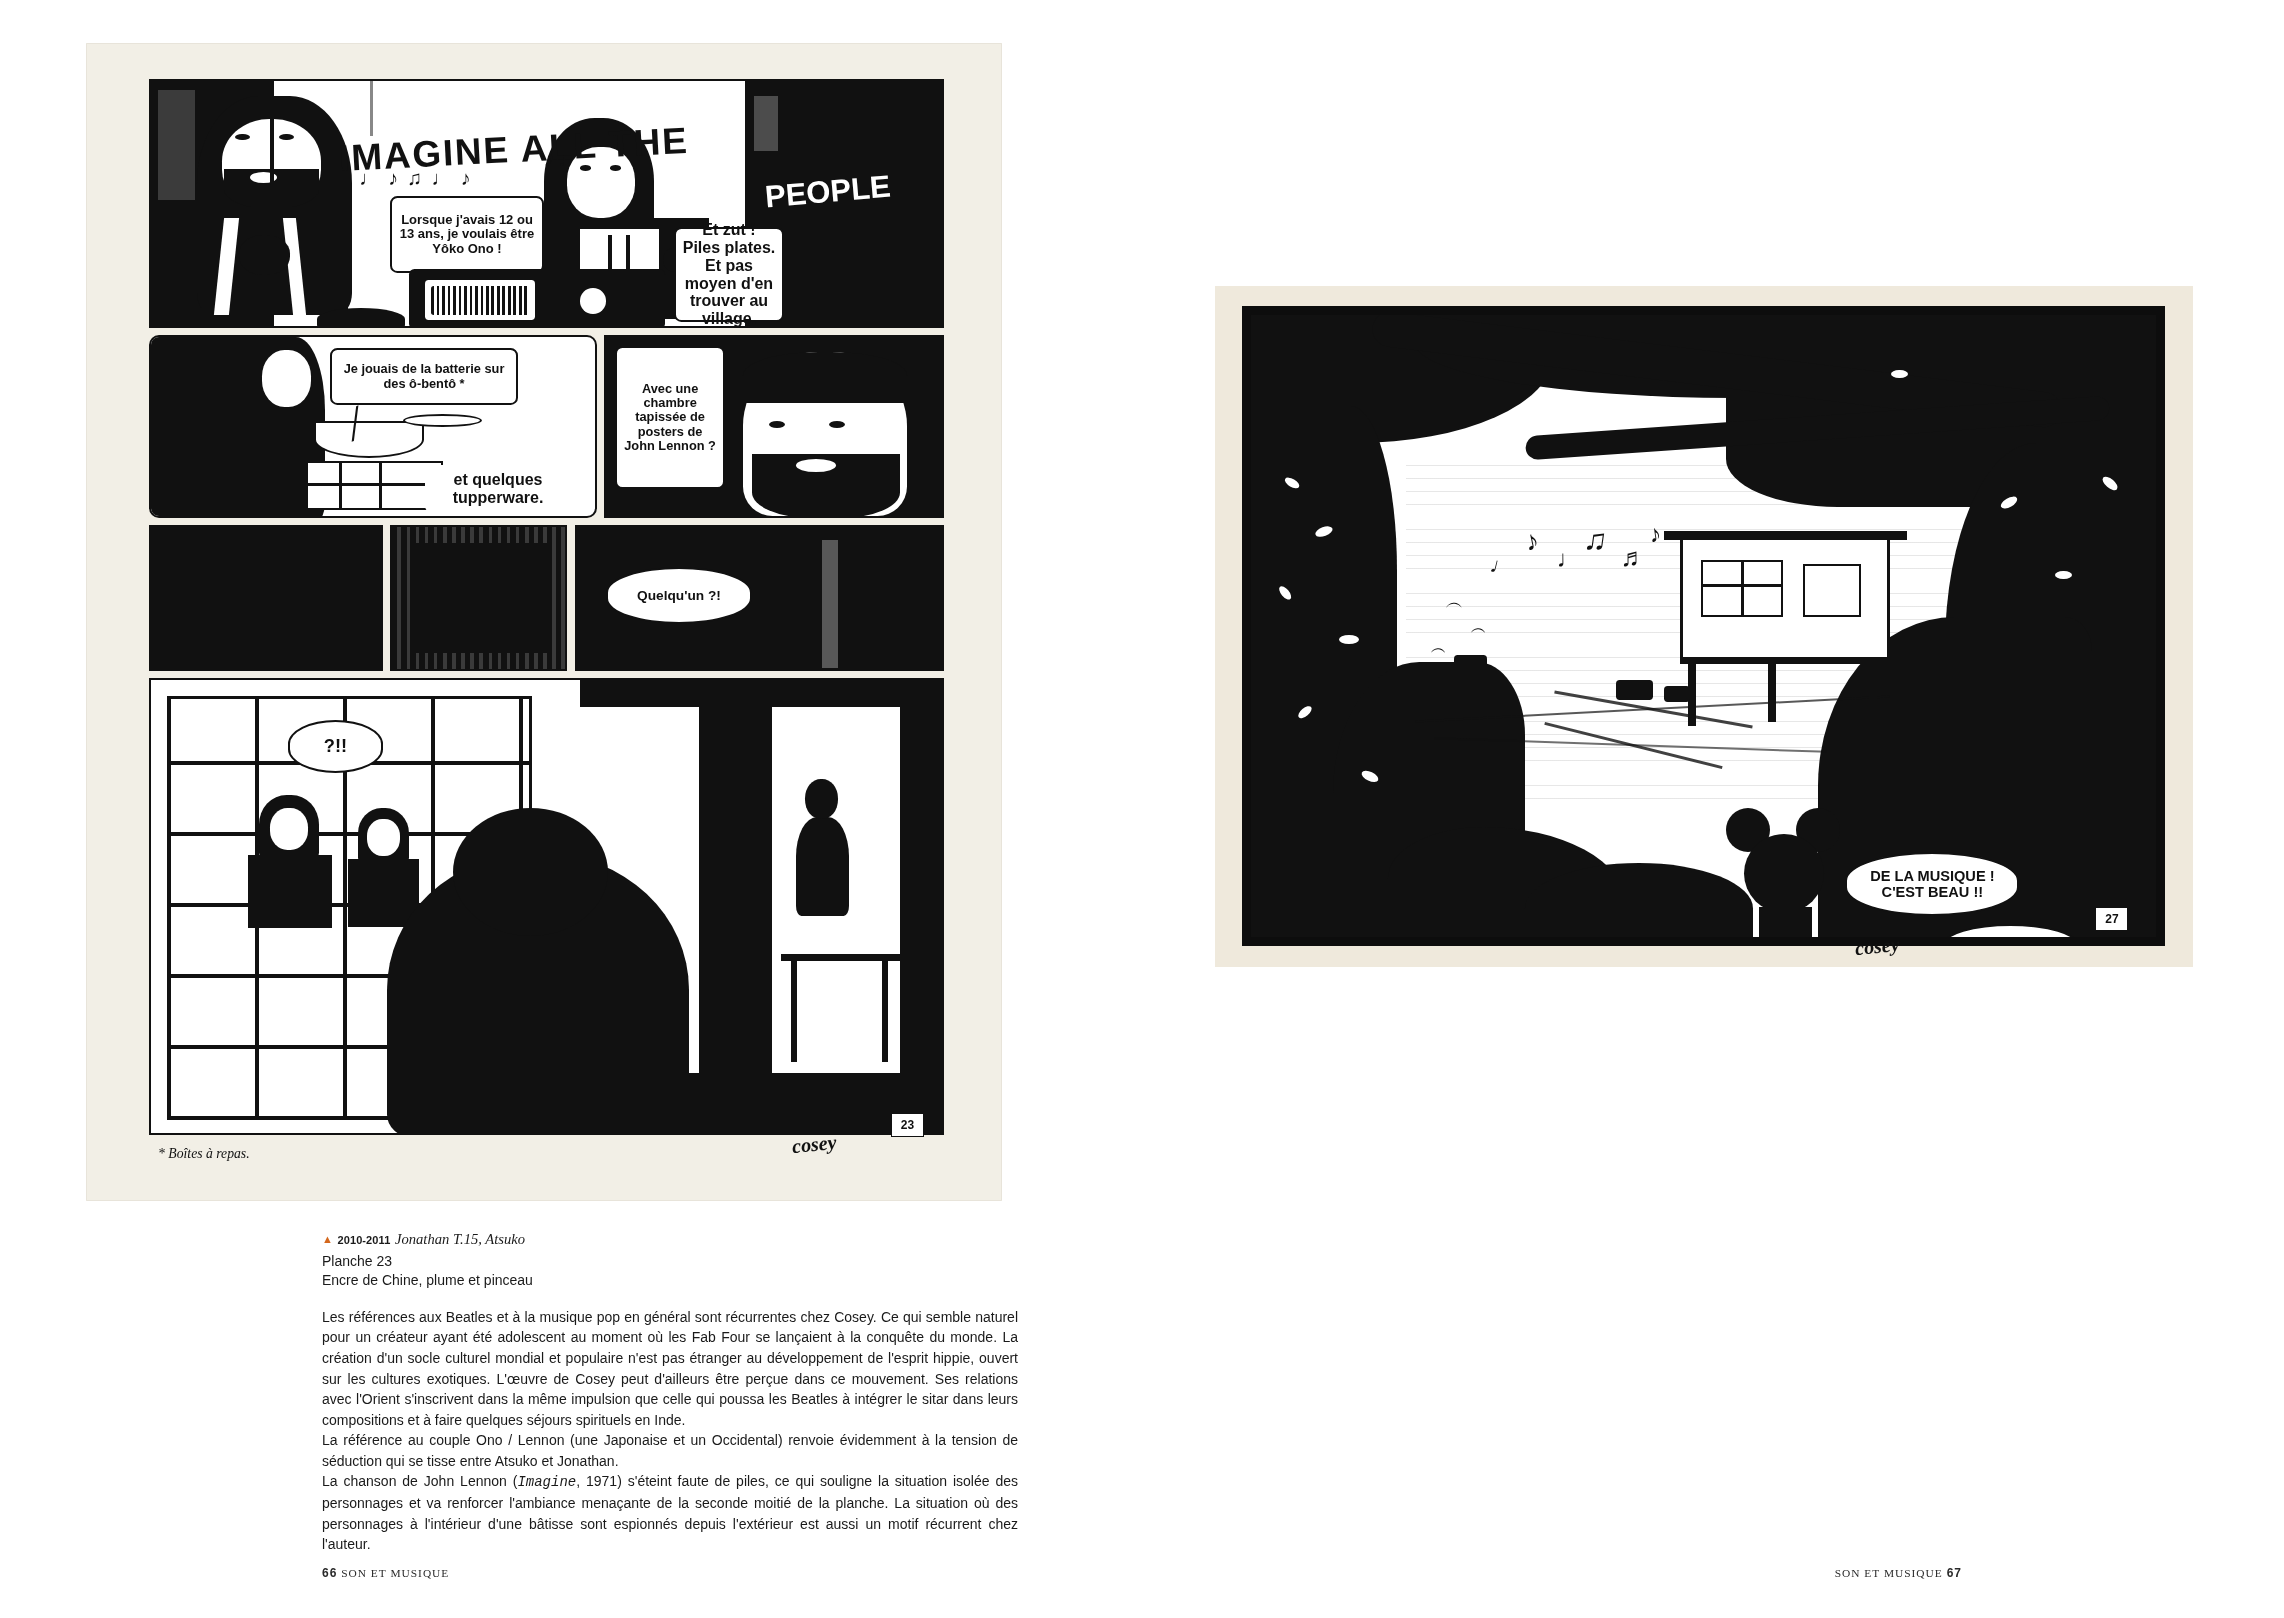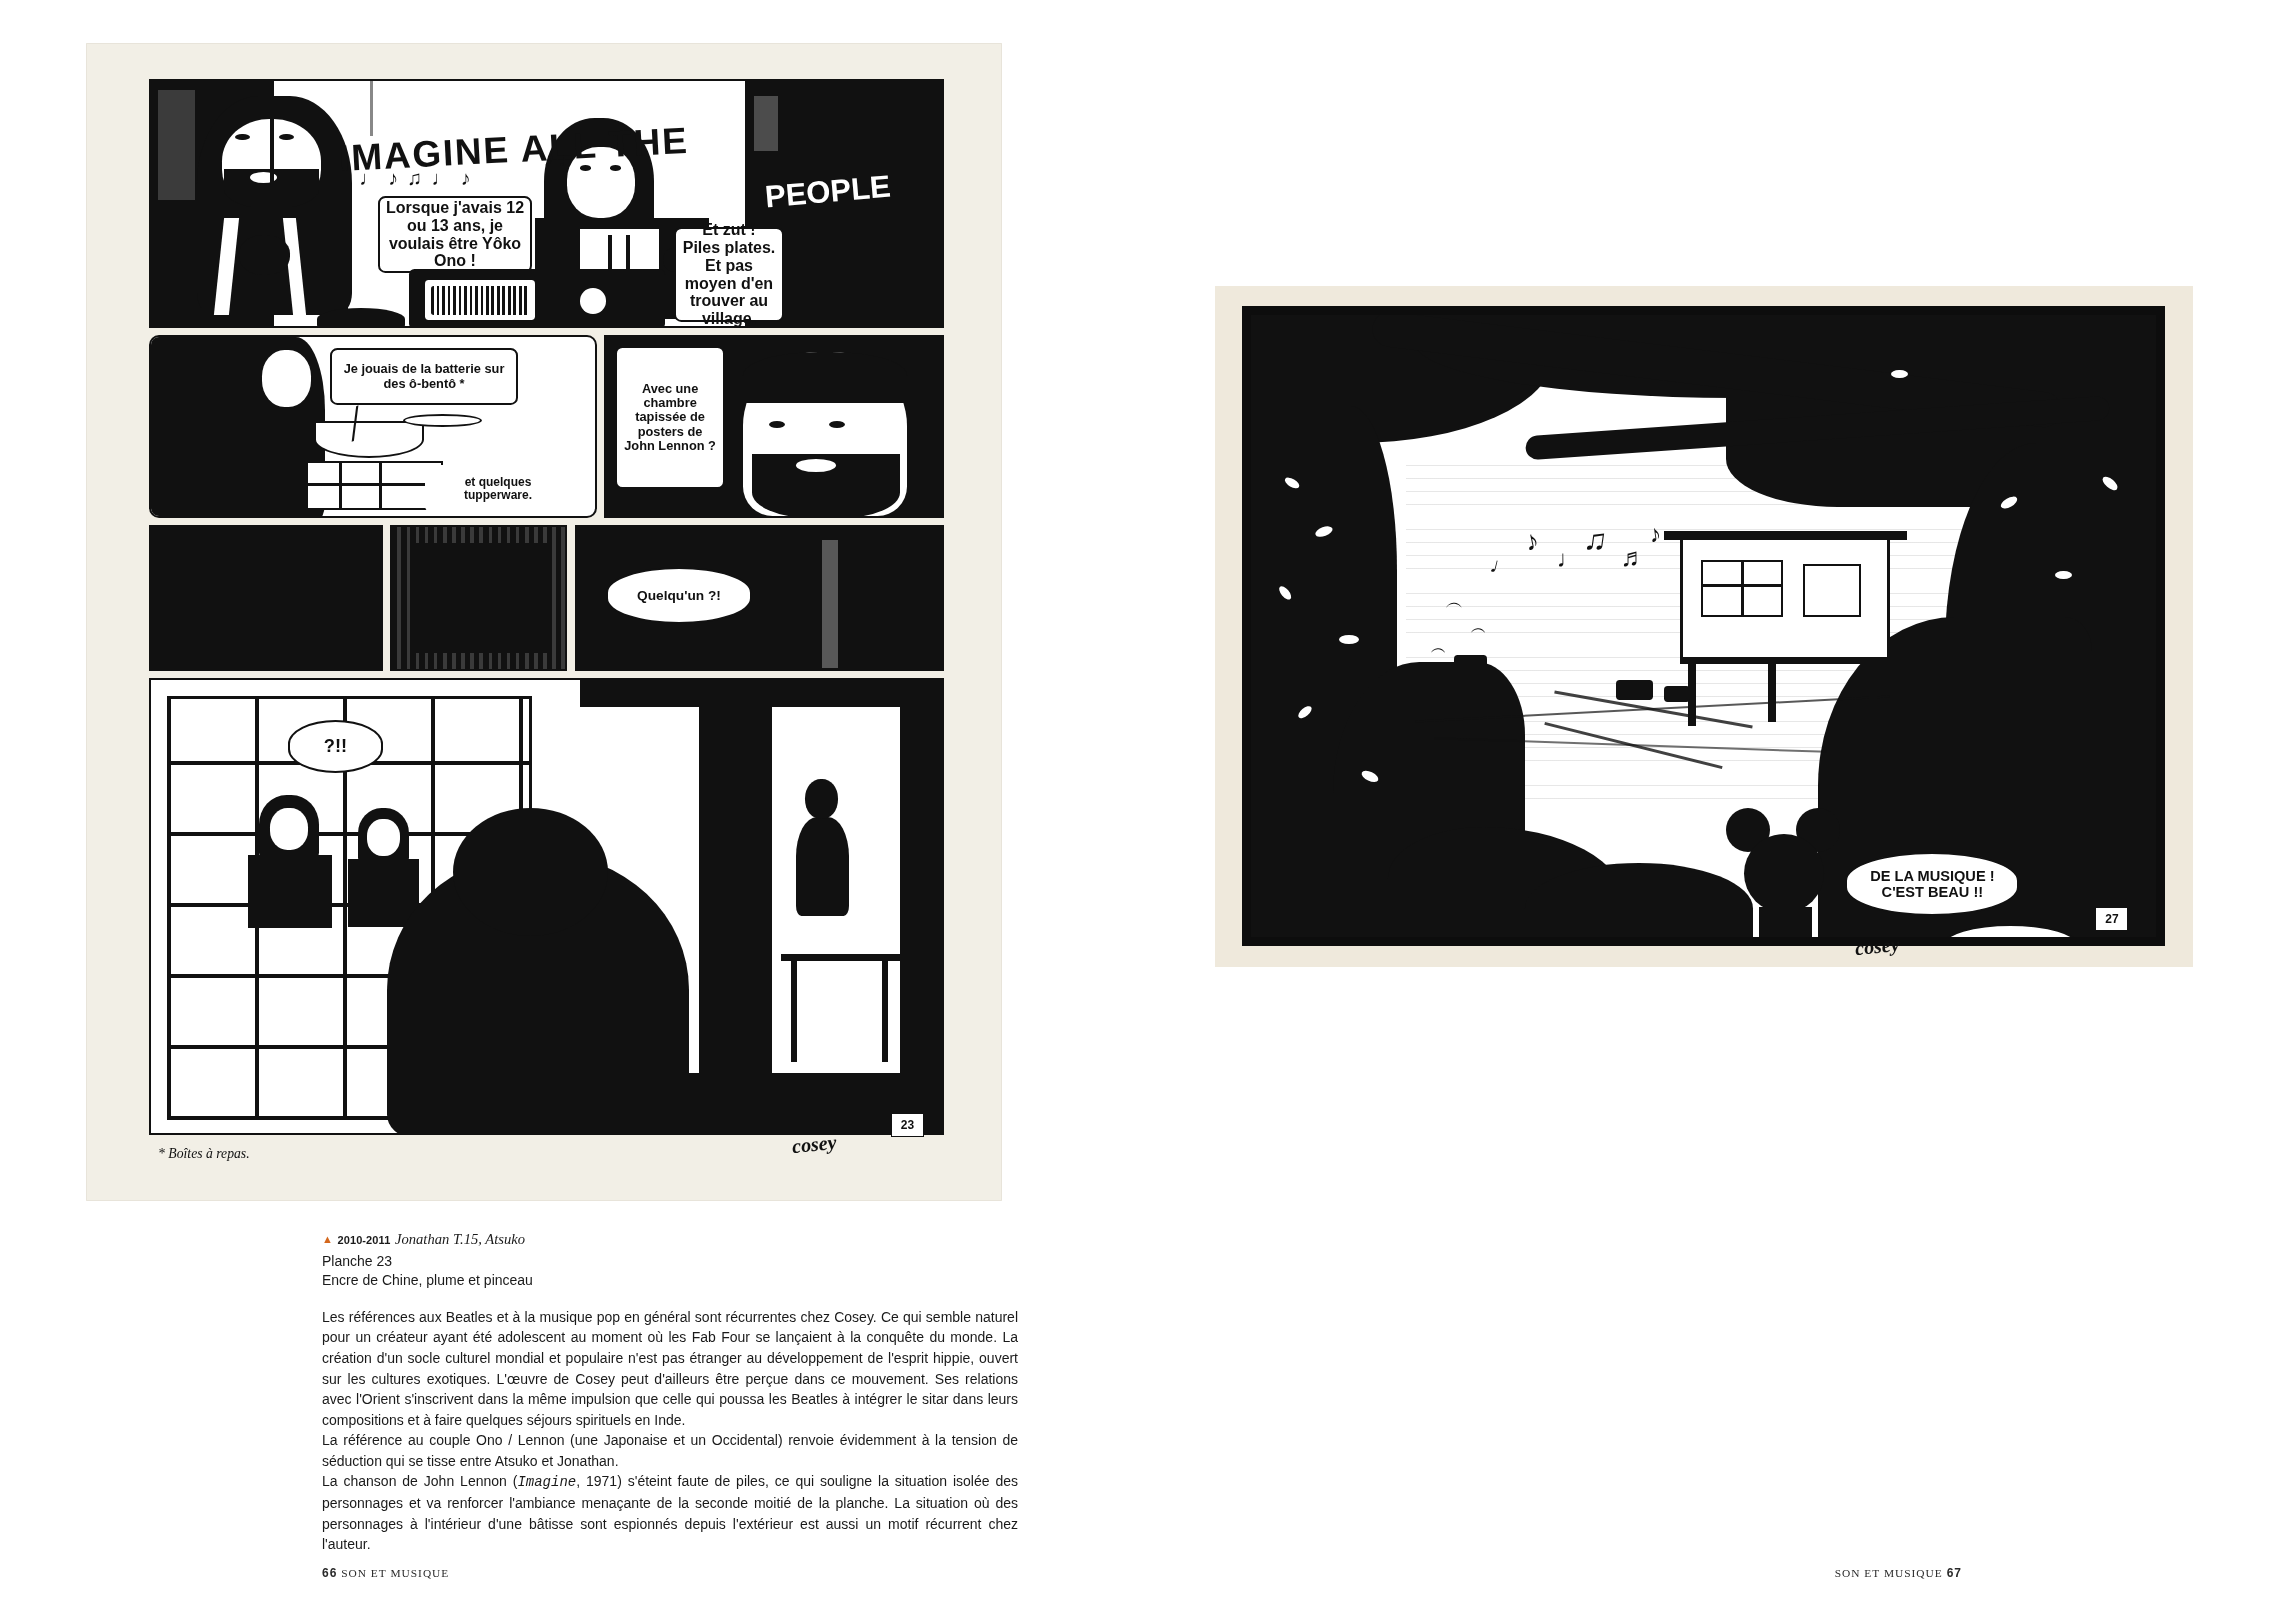--- a/index.html
+++ b/index.html
@@ -223,21 +223,21 @@
           <div class="ink" style="left:512px;top:170px;width:82px;height:24px;border-radius:11px;transform:rotate(6deg);"></div>
 
           <div class="ink" style="left:594px;top:0px;width:201px;height:249px;"></div>
           <div class="white" style="left:603px;top:14.6px;width:24px;height:55px;opacity:.25;"></div>
 
           <div class="lyric" style="left:188px;top:48px;font-size:37px;letter-spacing:1.8px;transform:rotate(-3deg);">IMAGINE ALL THE</div>
           <div class="lyric" style="left:614px;top:93px;font-size:31px;color:#fff;transform:rotate(-5deg);">PEOPLE</div>
           <div style="position:absolute;left:208px;top:86px;font-size:20px;color:#111;letter-spacing:9.1px;">♩♪♫♩♪</div>
           <div style="position:absolute;left:393px;top:68px;font-size:18.3px;color:#111;letter-spacing:5.5px;">♪♩</div>
 
-          <div class="balloon rect" style="left:227px;top:115px;width:154px;height:77px;font-size:16px;">Lorsque j'avais 12 ou 13 ans, je voulais être Yôko Ono !</div>
+          <div class="balloon rect" style="left:239px;top:115px;width:154px;height:77px;font-size:13px;">Lorsque j'avais 12 ou 13 ans, je voulais être Yôko Ono !</div>
           <div class="balloon rect" style="left:523px;top:146px;width:110px;height:95px;font-size:16px;">Et zut ! Piles plates. Et pas moyen d'en trouver au village.</div>
 
           <div class="ink" style="left:258px;top:188px;width:256px;height:60px;border-radius:5.5px;"></div>
           <div class="white" style="left:274px;top:199px;width:110px;height:40px;border-radius:3.7px;"></div>
           <div class="ink" style="left:280px;top:205px;width:99px;height:29px;border-radius:2.7px;background:repeating-linear-gradient(90deg,#111 0 2.7px,#fff 2.7px 5.5px);"></div>
           <div class="white" style="left:429px;top:207px;width:25.6px;height:25.6px;border-radius:50%;"></div>
           <div class="ink" style="left:166px;top:227px;width:88px;height:22px;border-radius:50% 50% 5.5px 5.5px;"></div>
         </div>
 
         <div class="panel" style="left:0px; top:256px; width:448px; height:183px;border-radius:10px;">
@@ -246,21 +246,21 @@
           <div class="white" style="left:111px;top:12.8px;width:49px;height:57px;border-radius:46%;"></div>
           <div class="balloon rect" style="left:179px;top:11px;width:188px;height:57px;font-size:12.8px;">Je jouais de la batterie sur des ô-bentô *</div>
 
           <div class="ink" style="left:163px;top:84px;width:110px;height:37px;border-radius:0 0 50% 50%;background:#fff;border:2.7px solid #111;box-sizing:border-box;"></div>
           <div class="ink" style="left:252px;top:77px;width:79px;height:12.8px;border-radius:50%;background:#fff;border:2.7px solid #111;box-sizing:border-box;"></div>
           <div style="position:absolute;left:155px;top:124px;width:137px;height:49px;border:2.7px solid #111;box-sizing:border-box;background:#fff;"></div>
           <div class="ink" style="left:188px;top:124px;width:2.7px;height:49px;"></div>
           <div class="ink" style="left:228px;top:124px;width:2.7px;height:49px;"></div>
           <div class="ink" style="left:155px;top:146px;width:137px;height:2.7px;"></div>
           <div style="position:absolute;left:196px;top:71px;font-size:27.4px;color:#111;transform:rotate(-20deg);">╱</div>
-          <div class="balloon rect" style="left:274px;top:128px;width:146px;height:48px;font-size:12px;border:none;">et quelques tupperware.</div>
+          <div class="balloon rect" style="left:274px;top:128px;width:146px;height:48px;font-size:16px;border:none;">et quelques tupperware.</div>
         </div>
 
         <div class="panel" style="left:455px; top:256px; width:340px; height:183px;">
           <div class="ink" style="left:0;top:0;width:340px;height:183px;"></div>
           <div class="balloon rect" style="left:9.1px;top:9.1px;width:110px;height:143px;font-size:12.8px;">Avec une chambre tapissée de posters de John Lennon ?</div>
           <div class="white" style="left:137px;top:14.6px;width:164px;height:164px;border-radius:45% 45% 18% 18%;"></div>
           <div class="ink" style="left:137px;top:14.6px;width:164px;height:51px;border-radius:46% 46% 0 0;"></div>
           <div class="ink" style="left:163px;top:84px;width:16.4px;height:7.3px;border-radius:50%;"></div>
           <div class="ink" style="left:223px;top:84px;width:16.4px;height:7.3px;border-radius:50%;"></div>
           <div class="ink" style="left:146px;top:117px;width:148px;height:64px;border-radius:0 0 40% 40%;"></div>

